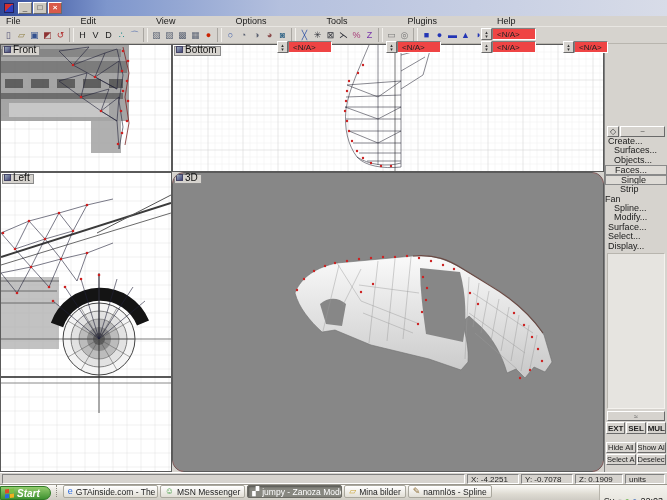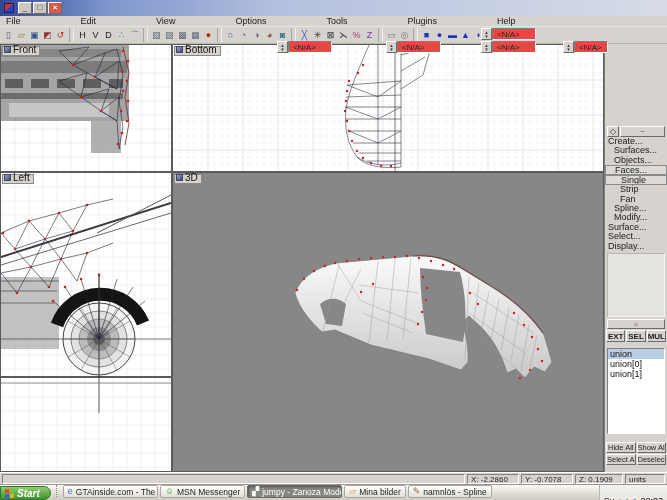--- a/index.html
+++ b/index.html
@@ -42,21 +42,21 @@
   .vp-col{display:flex;flex-direction:column;}
   .viewport{position:relative;border:1px solid #5a5a5a;background:#fff;overflow:hidden;}
   .viewport svg{display:block;}
   .vp-label{position:absolute;top:1px;left:1px;height:10px;display:flex;align-items:center;gap:2px;
     background:#d6d3ce;border:1px solid #8a8a8a;font-size:10px;color:#111;padding:0 3px 4px 1px;z-index:3;}
   .vp-label .vlicon{width:7px;height:7px;background:linear-gradient(135deg,#9ab,#447);border:1px solid #446;}
   .vp-front,.vp-bottom{height:128px;}
   .vp-left,.vp-3d{height:300px;}
   .vp-front,.vp-left{width:172px;}
   .vp-bottom,.vp-3d{width:432px;}
-  .vp-3d{background:#ef4444;}
+  .vp-3d{background:#ef4444;border-radius:12px;}
   
   .rightpanel{width:63px;height:428px;background:#d6d3ce;border-left:1px solid #808080;
     display:flex;flex-direction:column;font-size:9px;}
   .rp-spacer-top{height:82px;}
   .rp-topbtns{display:flex;gap:1px;padding:0 2px;}
   .rp-topbtns button{height:11px;background:#d6d3ce;border:1px solid;border-color:#fff #6a6a6a #6a6a6a #fff;
     font-size:8px;line-height:8px;padding:0;color:#444;}
   .rp-topbtns .small{width:12px;}
   .rp-topbtns .wide{flex:1;}
   .pm-row{height:9.4px;line-height:9.4px;font-size:9px;color:#1a1a1a;white-space:nowrap;overflow:hidden;}
@@ -478,51 +478,46 @@
         <button class="small">◇</button>
         <button class="wide">~</button>
       </div>
       <div id="panel-menu">
           <div class="pm-row" style="padding-left: 3px;">Create...</div>
           <div class="pm-row" style="padding-left: 9px;">Surfaces...</div>
           <div class="pm-row" style="padding-left: 9px;">Objects...</div>
           <div class="pm-row boxed" style="padding-left: 9px;">Faces...</div>
           <div class="pm-row boxed" style="padding-left: 15px;">Single</div>
           <div class="pm-row" style="padding-left: 15px;">Strip</div>
-          <div class="pm-row" style="padding-left: 15px;">Fan</div>
+          <div class="pm-row" style="">Fan</div>
           <div class="pm-row" style="padding-left: 9px;">Spline...</div>
           <div class="pm-row" style="padding-left: 9px;">Modify...</div>
           <div class="pm-row" style="padding-left: 3px;">Surface...</div>
           <div class="pm-row" style="padding-left: 3px;">Select...</div>
           <div class="pm-row" style="padding-left: 3px;">Display...</div>
         </div>
       <div class="rp-free"></div>
       <button class="rp-expander">≈</button>
       <div class="rp-modes" id="mode-buttons">
           <button>EXT</button>
           <button>SEL</button>
           <button>MUL</button>
         </div>
-      <div class="rp-list" id="objects-list">
-          <div class="obj-row selected">union</div>
-          <div class="obj-row">union[0]</div>
-          <div class="obj-row">union[1]</div>
-        </div>
       <div class="rp-btngrid" id="list-buttons">
           <button>Hide All</button>
           <button>Show All</button>
           <button>Select All</button>
           <button>Deselect</button>
         </div>
     </div>
   </div>
 
   <div class="statusbar">
     <div class="sb-cell sb-msg"></div>
-    <div class="sb-cell sb-x">X: -2.2860</div>
+    <div class="sb-cell sb-x">X: -4.2251</div>
     <div class="sb-cell sb-y">Y: -0.7078</div>
     <div class="sb-cell sb-z">Z: 0.1909</div>
     <div class="sb-cell sb-units">units</div>
   </div>
 
   <div class="taskbar">
     <button class="startbtn">
       <span class="flag">
           <i></i>
           <i></i>

